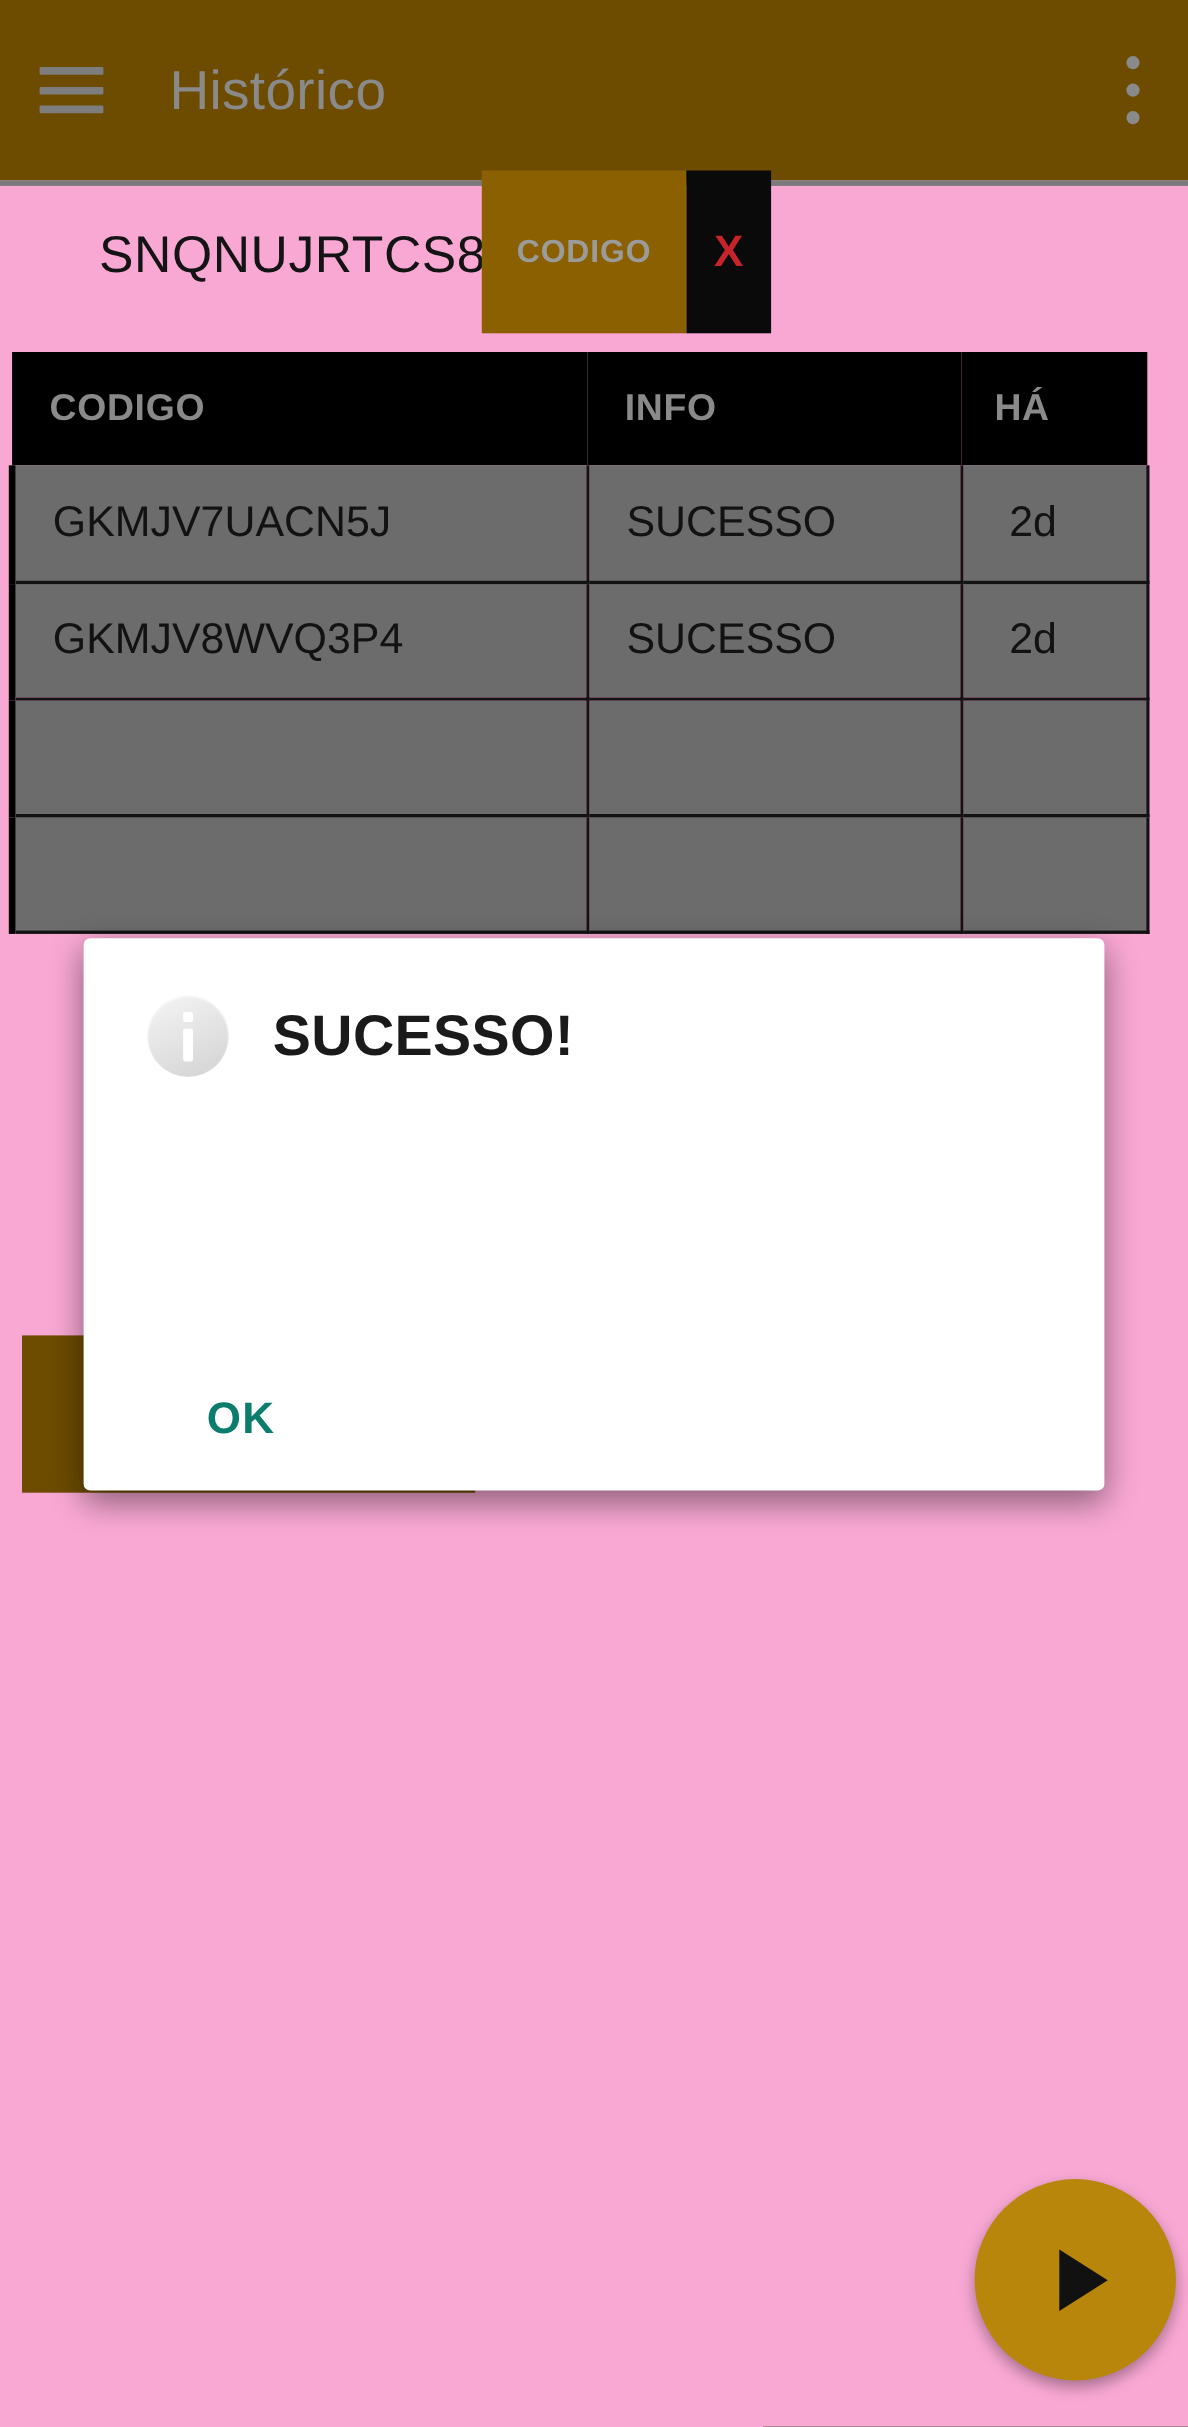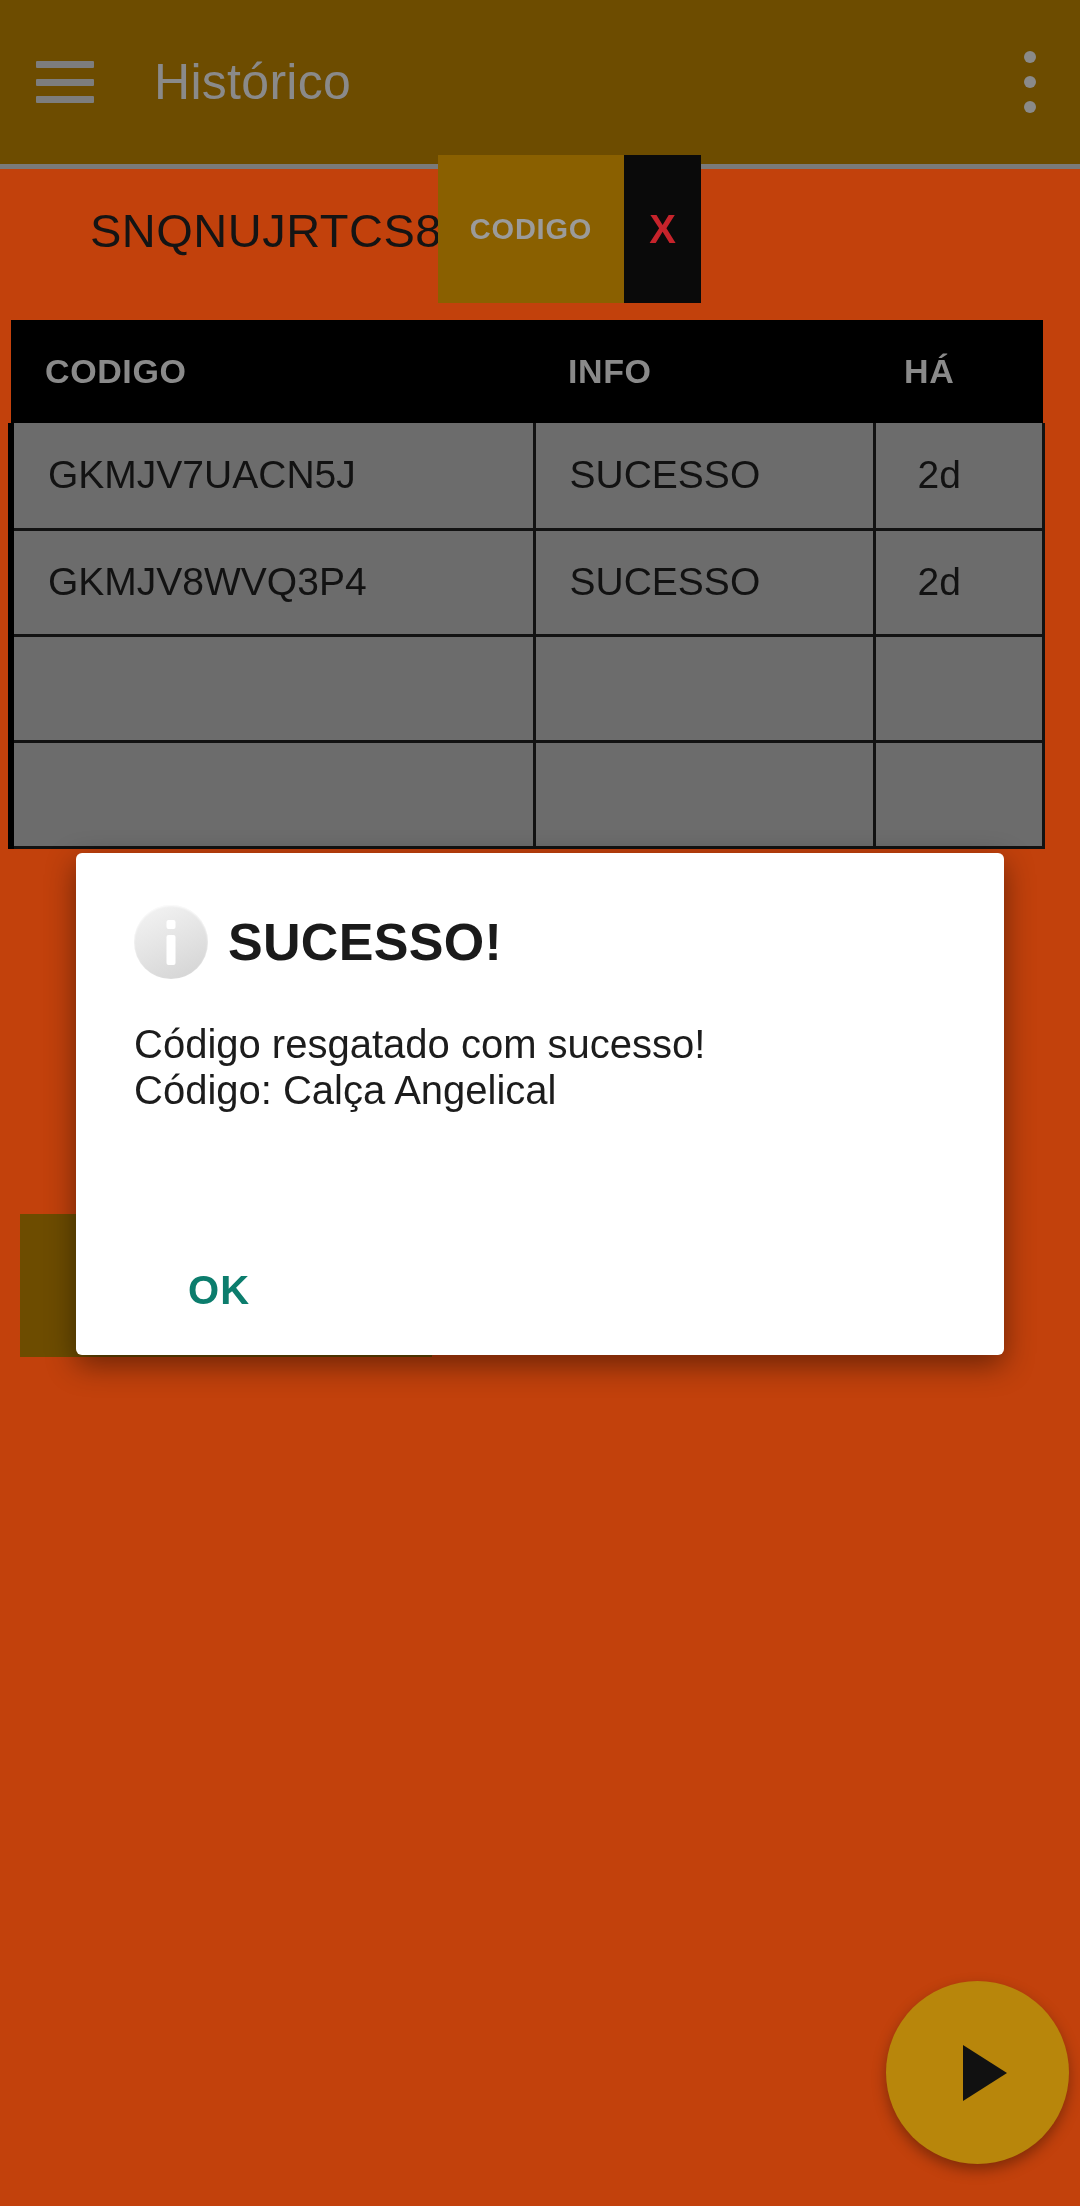--- a/index.html
+++ b/index.html
@@ -7,21 +7,21 @@
     width:1080px; height:2206px;
     font-family:"Liberation Sans", sans-serif;
     background:#6e6e6e;
     overflow:hidden;
   }
 
   
   #stage {
     position:relative;
     width:1080px; height:2206px;
-    background:#c2410c;
+    background:#f9a8d4;
   }
 
   
   #appbar {
     position:absolute; left:0; top:0;
     width:1080px; height:164px;
     background:#6d4c00;
     display:flex; align-items:center;
   }
   #hamburger {
@@ -177,21 +177,21 @@
     background:#ffffff;
   }
   #info-icon::after {
     content:"";
     position:absolute; left:50%; top:30px;
     transform:translateX(-50%);
     width:9px; height:30px; border-radius:2px;
     background:#ffffff;
   }
   #dialog-title {
-    margin-left:20px;
+    margin-left:40px;
     font-size:52px; font-weight:700; color:#1a1a1a;
     letter-spacing:.3px;
   }
   #dialog-body {
     padding:42px 58px 0 58px;
   }
   #dialog-body p {
     font-size:40px; line-height:1.16; color:#1c1c1c; font-weight:400;
   }
   #dialog-actions {
@@ -282,22 +282,18 @@
 
   <div id="fab">
     <span id="fab-icon"></span>
   </div>
 
   <div id="dialog">
     <div id="dialog-head">
       <span id="info-icon"></span>
       <span id="dialog-title">SUCESSO!</span>
     </div>
-    <div id="dialog-body">
-      <p>Código resgatado com sucesso!</p>
-      <p>Código: Calça Angelical</p>
-    </div>
     <div id="dialog-actions">
       <button id="ok-button">OK</button>
     </div>
   </div>
 
 </div>
 
 </body></html>

